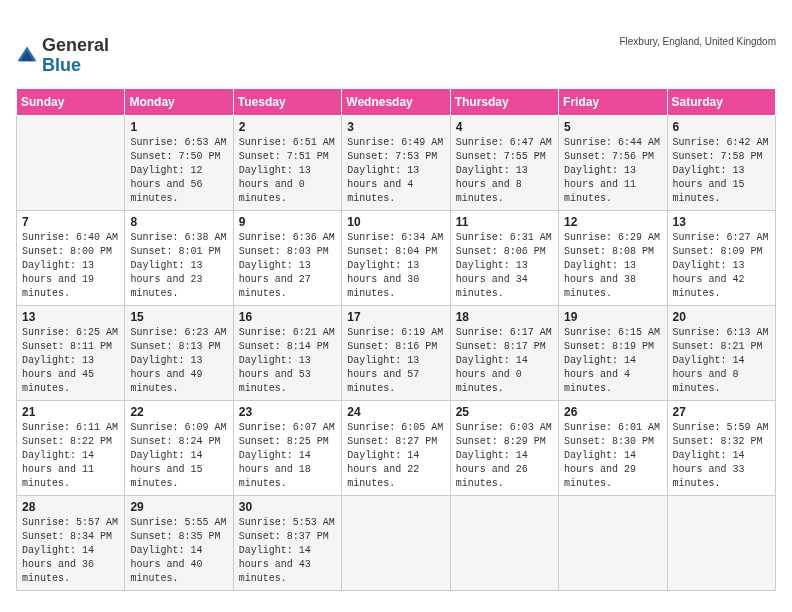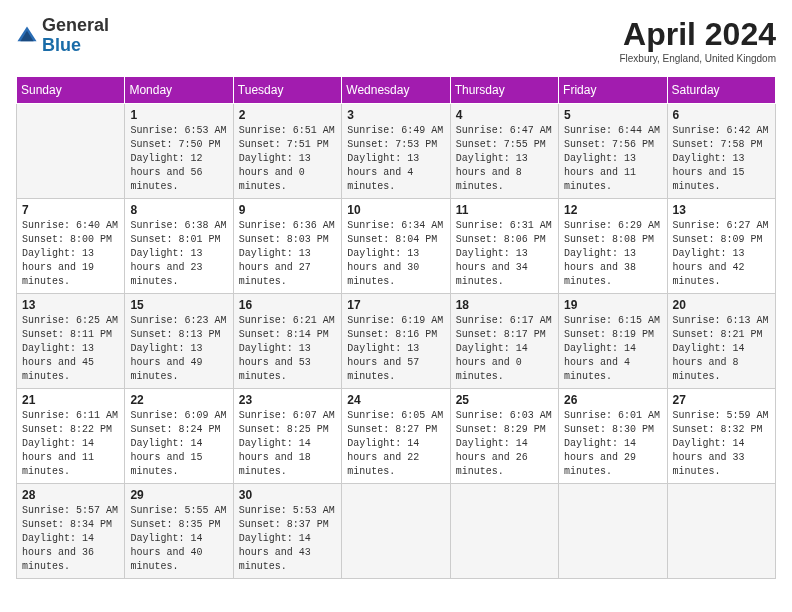--- a/index.html
+++ b/index.html
@@ -8,20 +8,21 @@
       background: #fff;
       width: 792px;
       min-height: 612px;
       padding: 16px;
     }
     .header-section {
       display: flex;
       justify-content: space-between;
       align-items: flex-start;
       margin-bottom: 12px;
+      margin-top: 20px;
     }
     .logo {
       display: flex;
       align-items: center;
       gap: 4px;
     }
     .logo-text-general {
       font-size: 18px;
       font-weight: bold;
       color: #333;
@@ -49,24 +50,24 @@
     .location {
       font-size: 10px;
       color: #444;
     }
     table {
       width: 100%;
       border-collapse: collapse;
       table-layout: fixed;
     }
     thead tr th {
-      background-color: #a21caf;
+      background-color: #ec4899;
       color: #fff;
       font-size: 12px;
-      font-weight: normal;
+      font-weight: bold;
       padding: 6px 4px;
       text-align: left;
       border: 1px solid #fff;
     }
     tbody tr td {
       border: 1px solid #ccc;
       vertical-align: top;
       padding: 4px 5px;
       font-size: 10px;
       color: #333;
@@ -107,21 +108,20 @@
     <div>
       <div>
         <span class="logo-text-general">General</span>
       </div>
       <div>
         <span class="logo-text-blue">Blue</span>
       </div>
     </div>
   </div>
   <div class="title-section">
-    <div class="month-year">April 2024</div>
     <div class="location">Flexbury, England, United Kingdom</div>
   </div>
 </div>
 
 <table>
   <thead>
     <tr>
     <th>Sunday</th>
         <th>Monday</th>
         <th>Tuesday</th>

